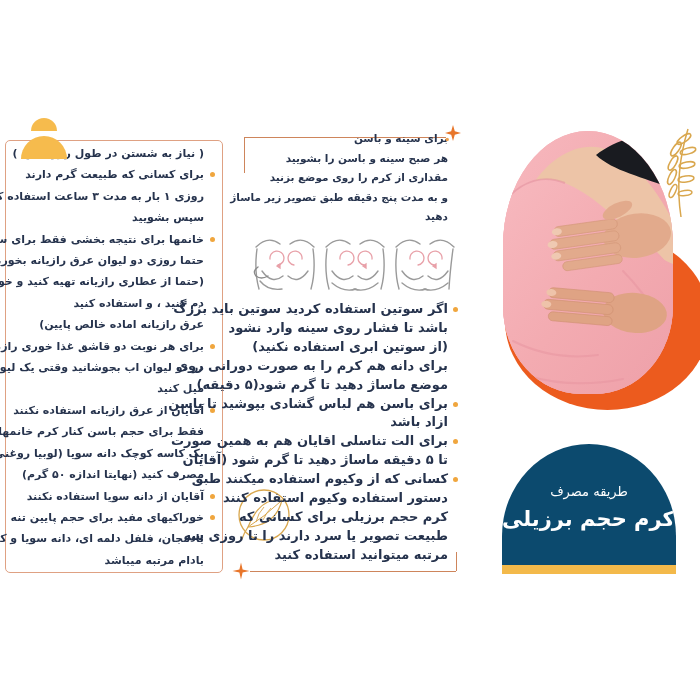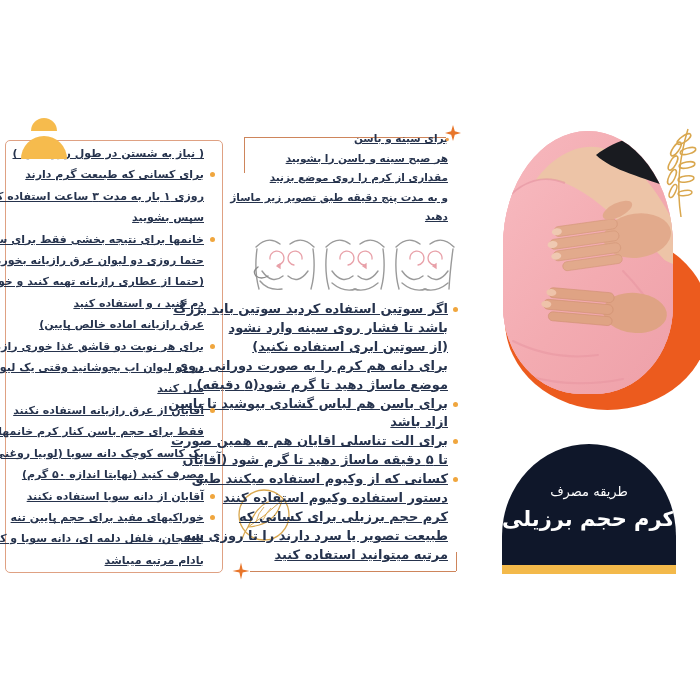--- a/index.html
+++ b/index.html
@@ -5,21 +5,21 @@
   html,body{margin:0;padding:0;background:#fff;}
   .canvas{position:relative;width:700px;height:700px;background:#ffffff;overflow:hidden;
           font-family:"DejaVu Sans",sans-serif;}
   
   .left-box{position:absolute;left:5px;top:140px;width:216px;height:431px;
             border:1.6px solid #dfa183;border-radius:5px;background:#fff;}
   .orn-person{position:absolute;left:18px;top:112px;z-index:3;}
   .left-text{position:absolute;left:8px;top:143px;width:210px;z-index:2;
              direction:rtl;text-align:right;color:#26334d;font-weight:700;
              font-size:11px;line-height:21.4px;}
-  .ln{position:relative;padding-right:14px;white-space:nowrap;text-decoration:underline;}
+  .ln{position:relative;padding-right:14px;white-space:nowrap;}
   .dot{position:absolute;right:3px;top:8px;width:5px;height:5px;border-radius:50%;
        background:#f0a63e;}
   
   .mid-line-h{position:absolute;height:0;border-top:1.6px solid #ce855b;}
   .mid-line-v{position:absolute;width:0;border-left:1.6px solid #ce855b;}
   .mid-intro{position:absolute;left:233px;top:129px;width:227px;direction:rtl;
              text-align:right;color:#26334d;font-weight:700;font-size:10.5px;
              line-height:19.6px;}
   .mid-body{position:absolute;left:231px;top:300px;width:229px;direction:rtl;
             text-align:right;color:#26334d;font-weight:700;font-size:13px;
@@ -31,21 +31,21 @@
   .sparkle-top{position:absolute;left:444px;top:124px;z-index:2;}
   .sparkle-bottom{position:absolute;left:232px;top:562px;z-index:2;}
   
   .orange-blob{position:absolute;left:505px;top:232px;width:205px;height:178px;
                border-radius:50%;background:#ec5b1e;z-index:1;}
   .photo-arch{position:absolute;left:503px;top:131px;width:170px;height:263px;
               border-radius:85px 85px 78px 78px / 115px 115px 88px 88px;
               overflow:hidden;z-index:2;background:#f3abb1;}
   .wheat{position:absolute;left:654px;top:127px;z-index:1;}
   .dome{position:absolute;left:502px;top:444px;width:174px;height:130px;
-        background:#0f172a;border-radius:87px 87px 0 0 / 92px 92px 0 0;
+        background:#0c4a6e;border-radius:87px 87px 0 0 / 92px 92px 0 0;
         overflow:hidden;z-index:2;}
   .dome-strip{position:absolute;left:0;right:0;bottom:0;height:9px;background:#f3b94a;}
   .dome-title{position:absolute;left:0;right:0;top:40px;text-align:center;
               direction:rtl;color:#ffffff;font-size:13px;font-weight:500;}
   .dome-sub{position:absolute;left:0;right:0;top:63px;text-align:left;
             direction:rtl;color:#ffffff;font-size:21px;font-weight:800;}
 </style>
 </head>
 <body>
 

